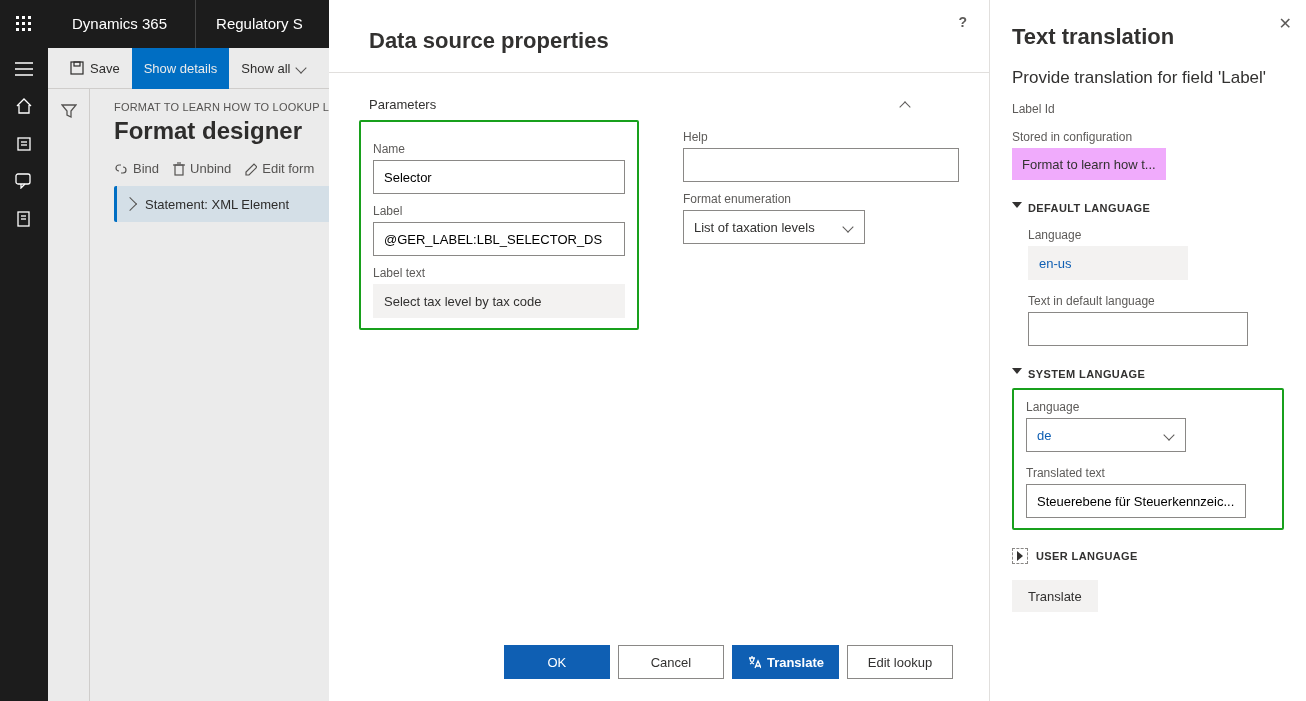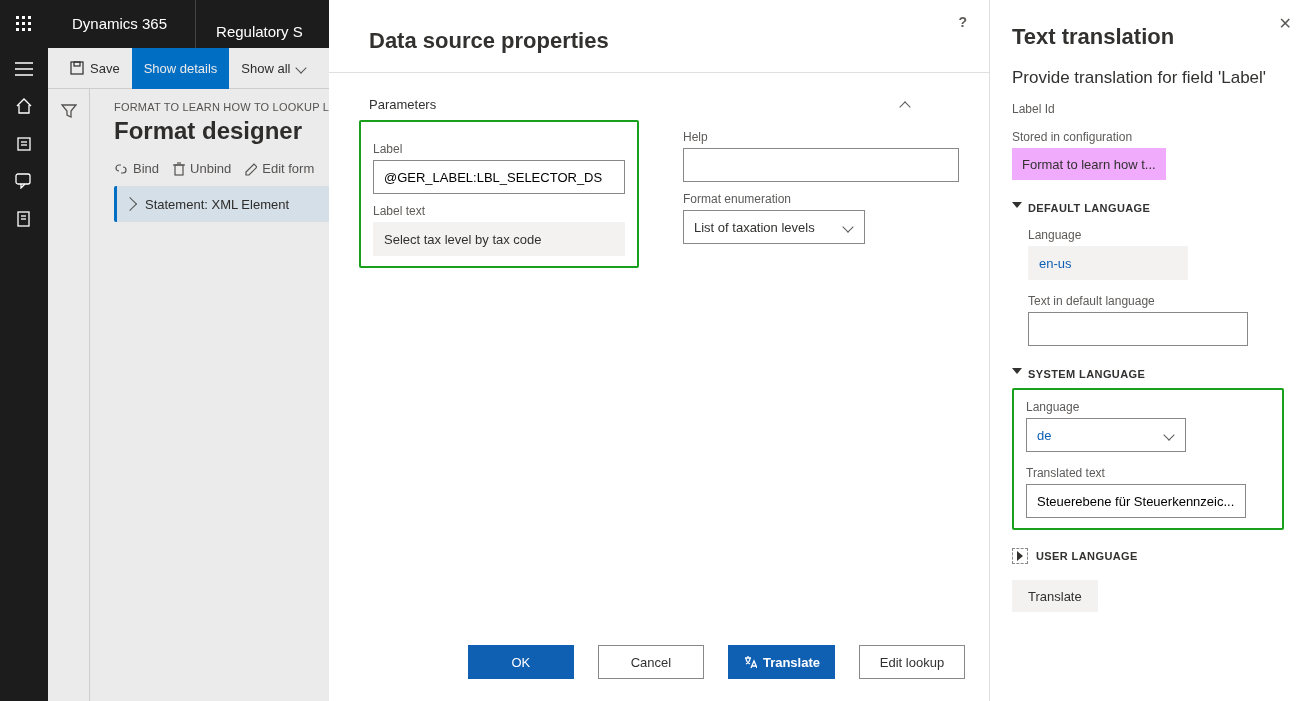--- a/index.html
+++ b/index.html
@@ -3,21 +3,21 @@
 <meta charset="utf-8">
 <style>
   * { box-sizing: border-box; margin: 0; padding: 0; font-family: "Segoe UI", Arial, sans-serif; }
   body { width:1306px; height:701px; overflow:hidden; background:#fff; color:#323130; font-size:13px; }
 
   
   .topbar { height:48px; background:#1c1c1c; color:#fff; display:flex; align-items:center; }
   .waffle { width:48px; height:48px; display:flex; align-items:center; justify-content:center; cursor:pointer; }
   .waffle svg rect { fill:#fff; }
   .appname { font-size:15px; padding:0 28px 0 24px; border-right:1px solid #444; height:48px; line-height:48px; }
-  .apppage { font-size:15px; padding:8px 20px; height:48px; line-height:48px; }
+  .apppage { font-size:15px; padding:0 20px; height:48px; line-height:48px; }
 
   
   .leftrail { position:absolute; top:48px; left:0; width:48px; bottom:0; background:#1c1c1c; display:flex; flex-direction:column; align-items:center; gap:18px; padding-top:14px; }
   .leftrail .ico { color:#fff; cursor:pointer; }
 
   
   .action-bar { position:absolute; top:48px; left:48px; right:0; height:41px; border-bottom:1px solid #e1dfdd; display:flex; align-items:center; padding-left:10px; font-size:13px; color:#323130; }
   .action-item { display:flex; align-items:center; gap:6px; padding:0 12px; height:41px; cursor:pointer; }
   .action-item.active { background:#0078d4; color:#fff; }
   .filter-col { position:absolute; top:89px; left:48px; width:42px; bottom:0; border-right:1px solid #e1dfdd; display:flex; justify-content:center; padding-top:14px; }
@@ -38,21 +38,21 @@
   .help-q { position:absolute; right:22px; top:14px; color:#5d5b59; cursor:pointer; font-size:14px;}
   .section-title { padding:24px 40px 0; font-size:13px; color:#323130; display:flex; align-items:center; justify-content:space-between;}
   .param-grid { padding:8px 30px 20px 30px; display:grid; grid-template-columns: 1fr 1fr; column-gap:40px; }
   .group-border { border:2px solid #18a01c; padding:10px 12px; border-radius:2px; }
   .fld { margin-top:10px; }
   .fld label { display:block; font-size:12px; color:#5d5b59; margin-bottom:4px; }
   .fld .input { height:34px; border:1px solid #8a8886; padding:0 10px; width:100%; font-size:13px; display:flex; align-items:center; background:#fff;}
   .fld .input.readonly { background:#f3f2f1; border:1px solid #f3f2f1; }
   .fld .select { height:34px; border:1px solid #8a8886; padding:0 10px; width:100%; font-size:13px; display:flex; align-items:center; justify-content:space-between; background:#fff; cursor:pointer; }
   .chev { width:8px; height:8px; border-right:1px solid #5d5b59; border-bottom:1px solid #5d5b59; transform:rotate(45deg); margin-right:2px;}
-  .button-row { position:absolute; bottom:22px; right:24px; display:flex; gap:24px;padding-left:41px; }
+  .button-row { position:absolute; bottom:22px; right:36px; display:flex; gap:8px;padding-left:41px; }
   .btn { height:34px; min-width:106px; display:flex; align-items:center; justify-content:center; cursor:pointer; font-size:13px; padding:0 14px;}
   .btn.primary { background:#0f5fb3; color:#fff; border:1px solid #0f5fb3;}
   .btn.default { background:#fff; color:#323130; border:1px solid #8a8886;}
   .btn.primary .ic { margin-right:6px; }
 
   
   .right-panel { position:absolute; top:0; left:989px; right:0; bottom:0; background:#fff; border-left:1px solid #e1dfdd; padding:16px 22px 18px; overflow:hidden;}
   .close-x { position:absolute; top:14px; right:14px; cursor:pointer; color:#5d5b59; font-size:16px; }
   .rp-title { font-size:22px; font-weight:600; margin-top:8px; }
   .rp-sub { font-size:17px; margin-top:18px; }
@@ -183,20 +183,26 @@
     <span class="help-q">?</span>
   </div>
   <div class="section-title">
     <span>Parameters</span>
     <span class="chev-up" style="margin-right:40px;"></span>
   </div>
   <div class="param-grid">
 
     <div class="group-border">
       <div class="fld">
+        <label>Name</label>
+        <div class="input">
+            <input class="txt" value="Selector" style="">
+          </div>
+      </div>
+      <div class="fld">
         <label>Label</label>
         <div class="input">
             <input class="txt" value="@GER_LABEL:LBL_SELECTOR_DS" style="">
           </div>
       </div>
       <div class="fld">
         <label>Label text</label>
         <div class="input readonly">
             <span>Select tax level by tax code</span>
           </div>

